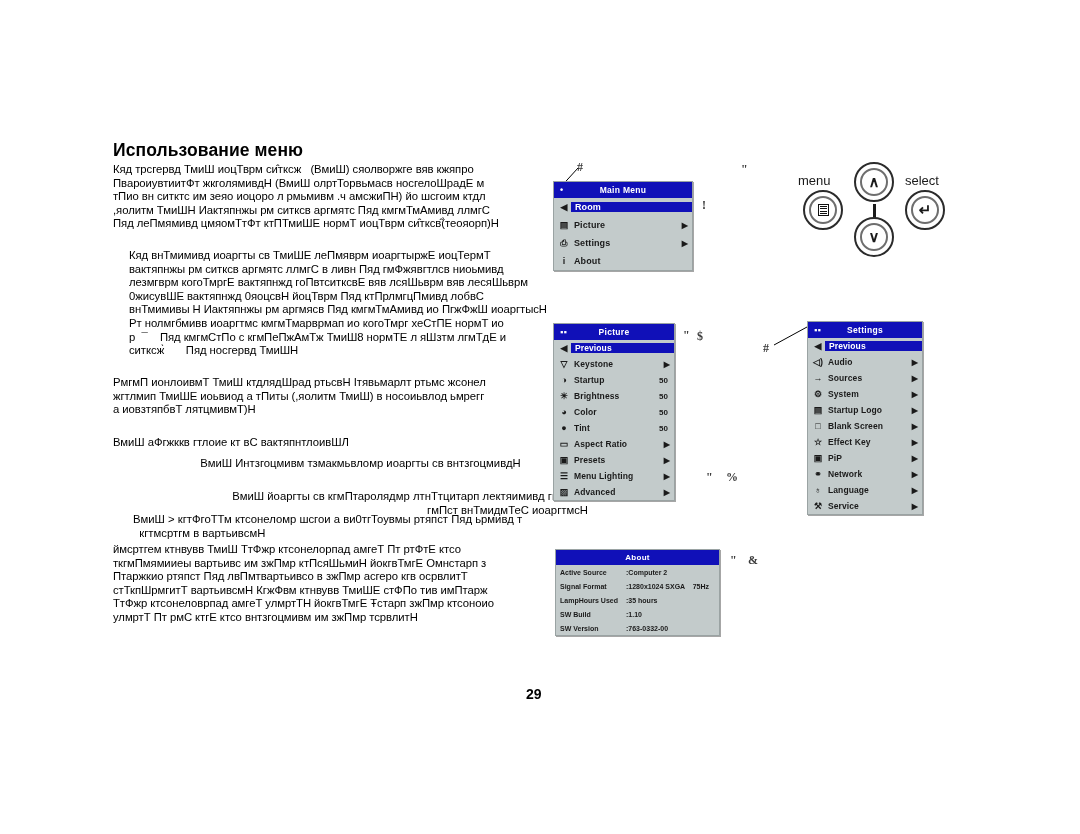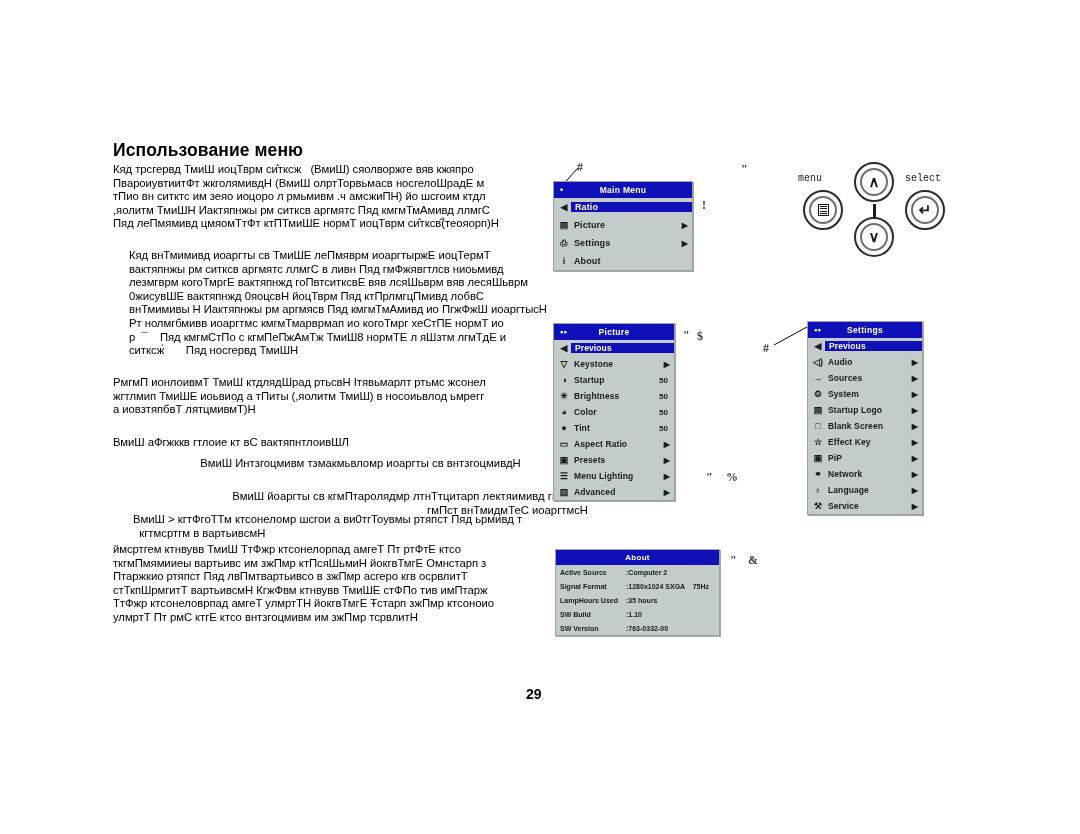--- a/index.html
+++ b/index.html
@@ -191,23 +191,22 @@
     left: 0; top: 0; right: 0; bottom: 0;
     display: flex;
     align-items: center;
     justify-content: center;
     font-size: 15px;
     color: #1a1a1a;
     font-weight: bold;
   }
   .kp-label {
     position: absolute;
-    font-size: 10px;
+    font-size: 13px;
     color: #1a1a1a;
-    font-family: Liberation Mono, monospace;
   }
   #kp-menu { left: 8px; top: 30px; }
   #kp-up { left: 59px; top: 2px; }
   #kp-down { left: 59px; top: 57px; }
   #kp-select { left: 110px; top: 30px; }
   #kp-stem { position: absolute; left: 78px; top: 44px; width: 3px; height: 14px; background: #1a1a1a; }
   #kp-menu-label { left: 3px; top: 13px; }
   #kp-select-label { left: 110px; top: 13px; }
 
   .menu-icon-bars {
@@ -309,21 +308,21 @@
 </div>
 
 <div class="osd" id="main-menu">
   <div class="osd-title">
     <span class="title-mark">•</span>
     <span>Main Menu</span>
   </div>
   <div id="main-menu-rows">
       <div class="osd-row selected">
         <span class="ic">◀</span>
-        <span class="lbl">Ratio</span>
+        <span class="lbl">Room</span>
       </div>
       <div class="osd-row">
         <span class="ic">▤</span>
         <span class="lbl">Picture</span>
         <span class="arrow">▶</span>
       </div>
       <div class="osd-row">
         <span class="ic">⎙</span>
         <span class="lbl">Settings</span>
         <span class="arrow">▶</span>

